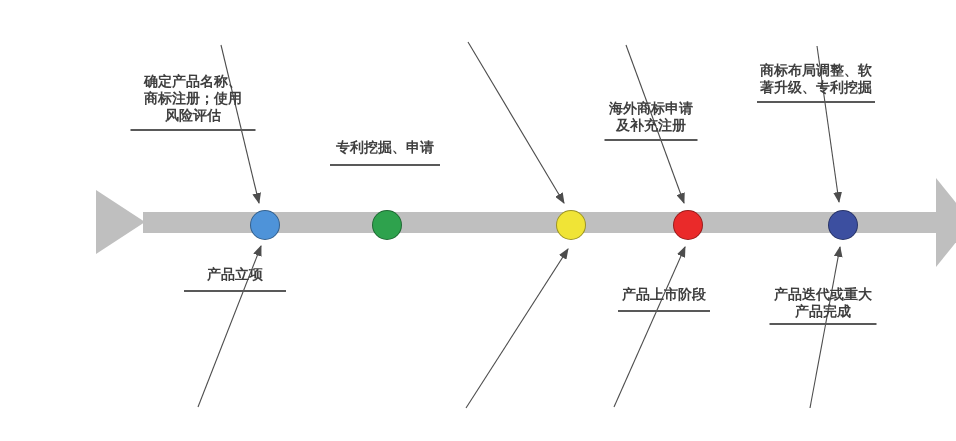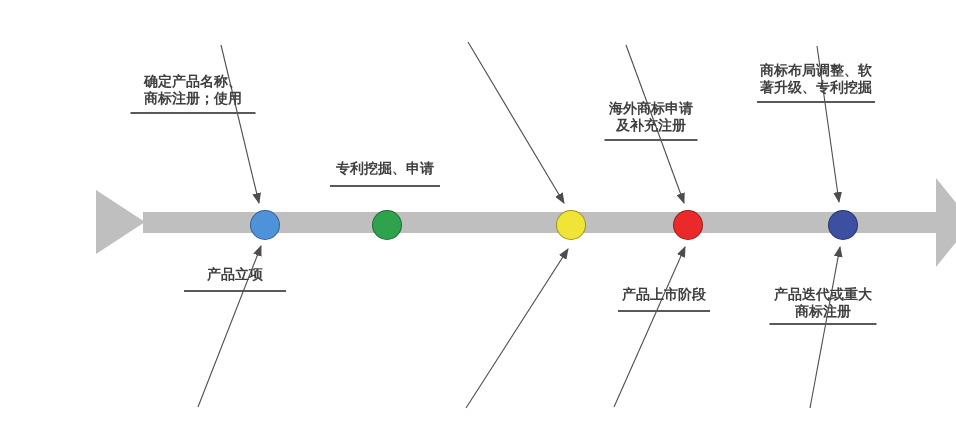--- a/index.html
+++ b/index.html
@@ -54,24 +54,25 @@
 
   <div class="dot" style="left: 202px; top: 210px; background-color: rgb(78, 147, 217);"></div>
   <div class="dot" style="left: 324px; top: 210px; background-color: rgb(46, 162, 77);"></div>
   <div class="dot" style="left: 508px; top: 210px; background-color: rgb(240, 228, 54);"></div>
   <div class="dot" style="left: 625px; top: 210px; background-color: rgb(234, 42, 42);"></div>
   <div class="dot" style="left: 780px; top: 210px; background-color: rgb(60, 79, 160);"></div>
 
   <div class="label" style="left:145px;top:73px;">
     <div>确定产品名称、</div>
     <div>商标注册；使用</div>
+    <div>风险评估</div>
     <div class="underline" style="width:125px;"></div>
   </div>
 
-  <div class="label" style="left:337px;top:160px;">
+  <div class="label" style="left:337px;top:139px;">
     <div>专利挖掘、申请</div>
     <div class="underline" style="width:110px;margin-top:8px;"></div>
   </div>
 
 
   <div class="label" style="left:768px;top:62px;">
     <div>商标布局调整、软</div>
     <div>著升级、专利挖掘</div>
     <div class="underline" style="width:118px;"></div>
   </div>
@@ -88,17 +89,17 @@
   </div>
 
 
   <div class="label" style="left:616px;top:286px;">
     <div>产品上市阶段</div>
     <div class="underline" style="width:92px;margin-top:7px;"></div>
   </div>
 
   <div class="label" style="left:775px;top:286px;">
     <div>产品迭代或重大</div>
-    <div>商标注册</div>
+    <div>产品完成</div>
     <div class="underline" style="width:107px;margin-top:3px;"></div>
   </div>
 
 </div>
 
 </body></html>

